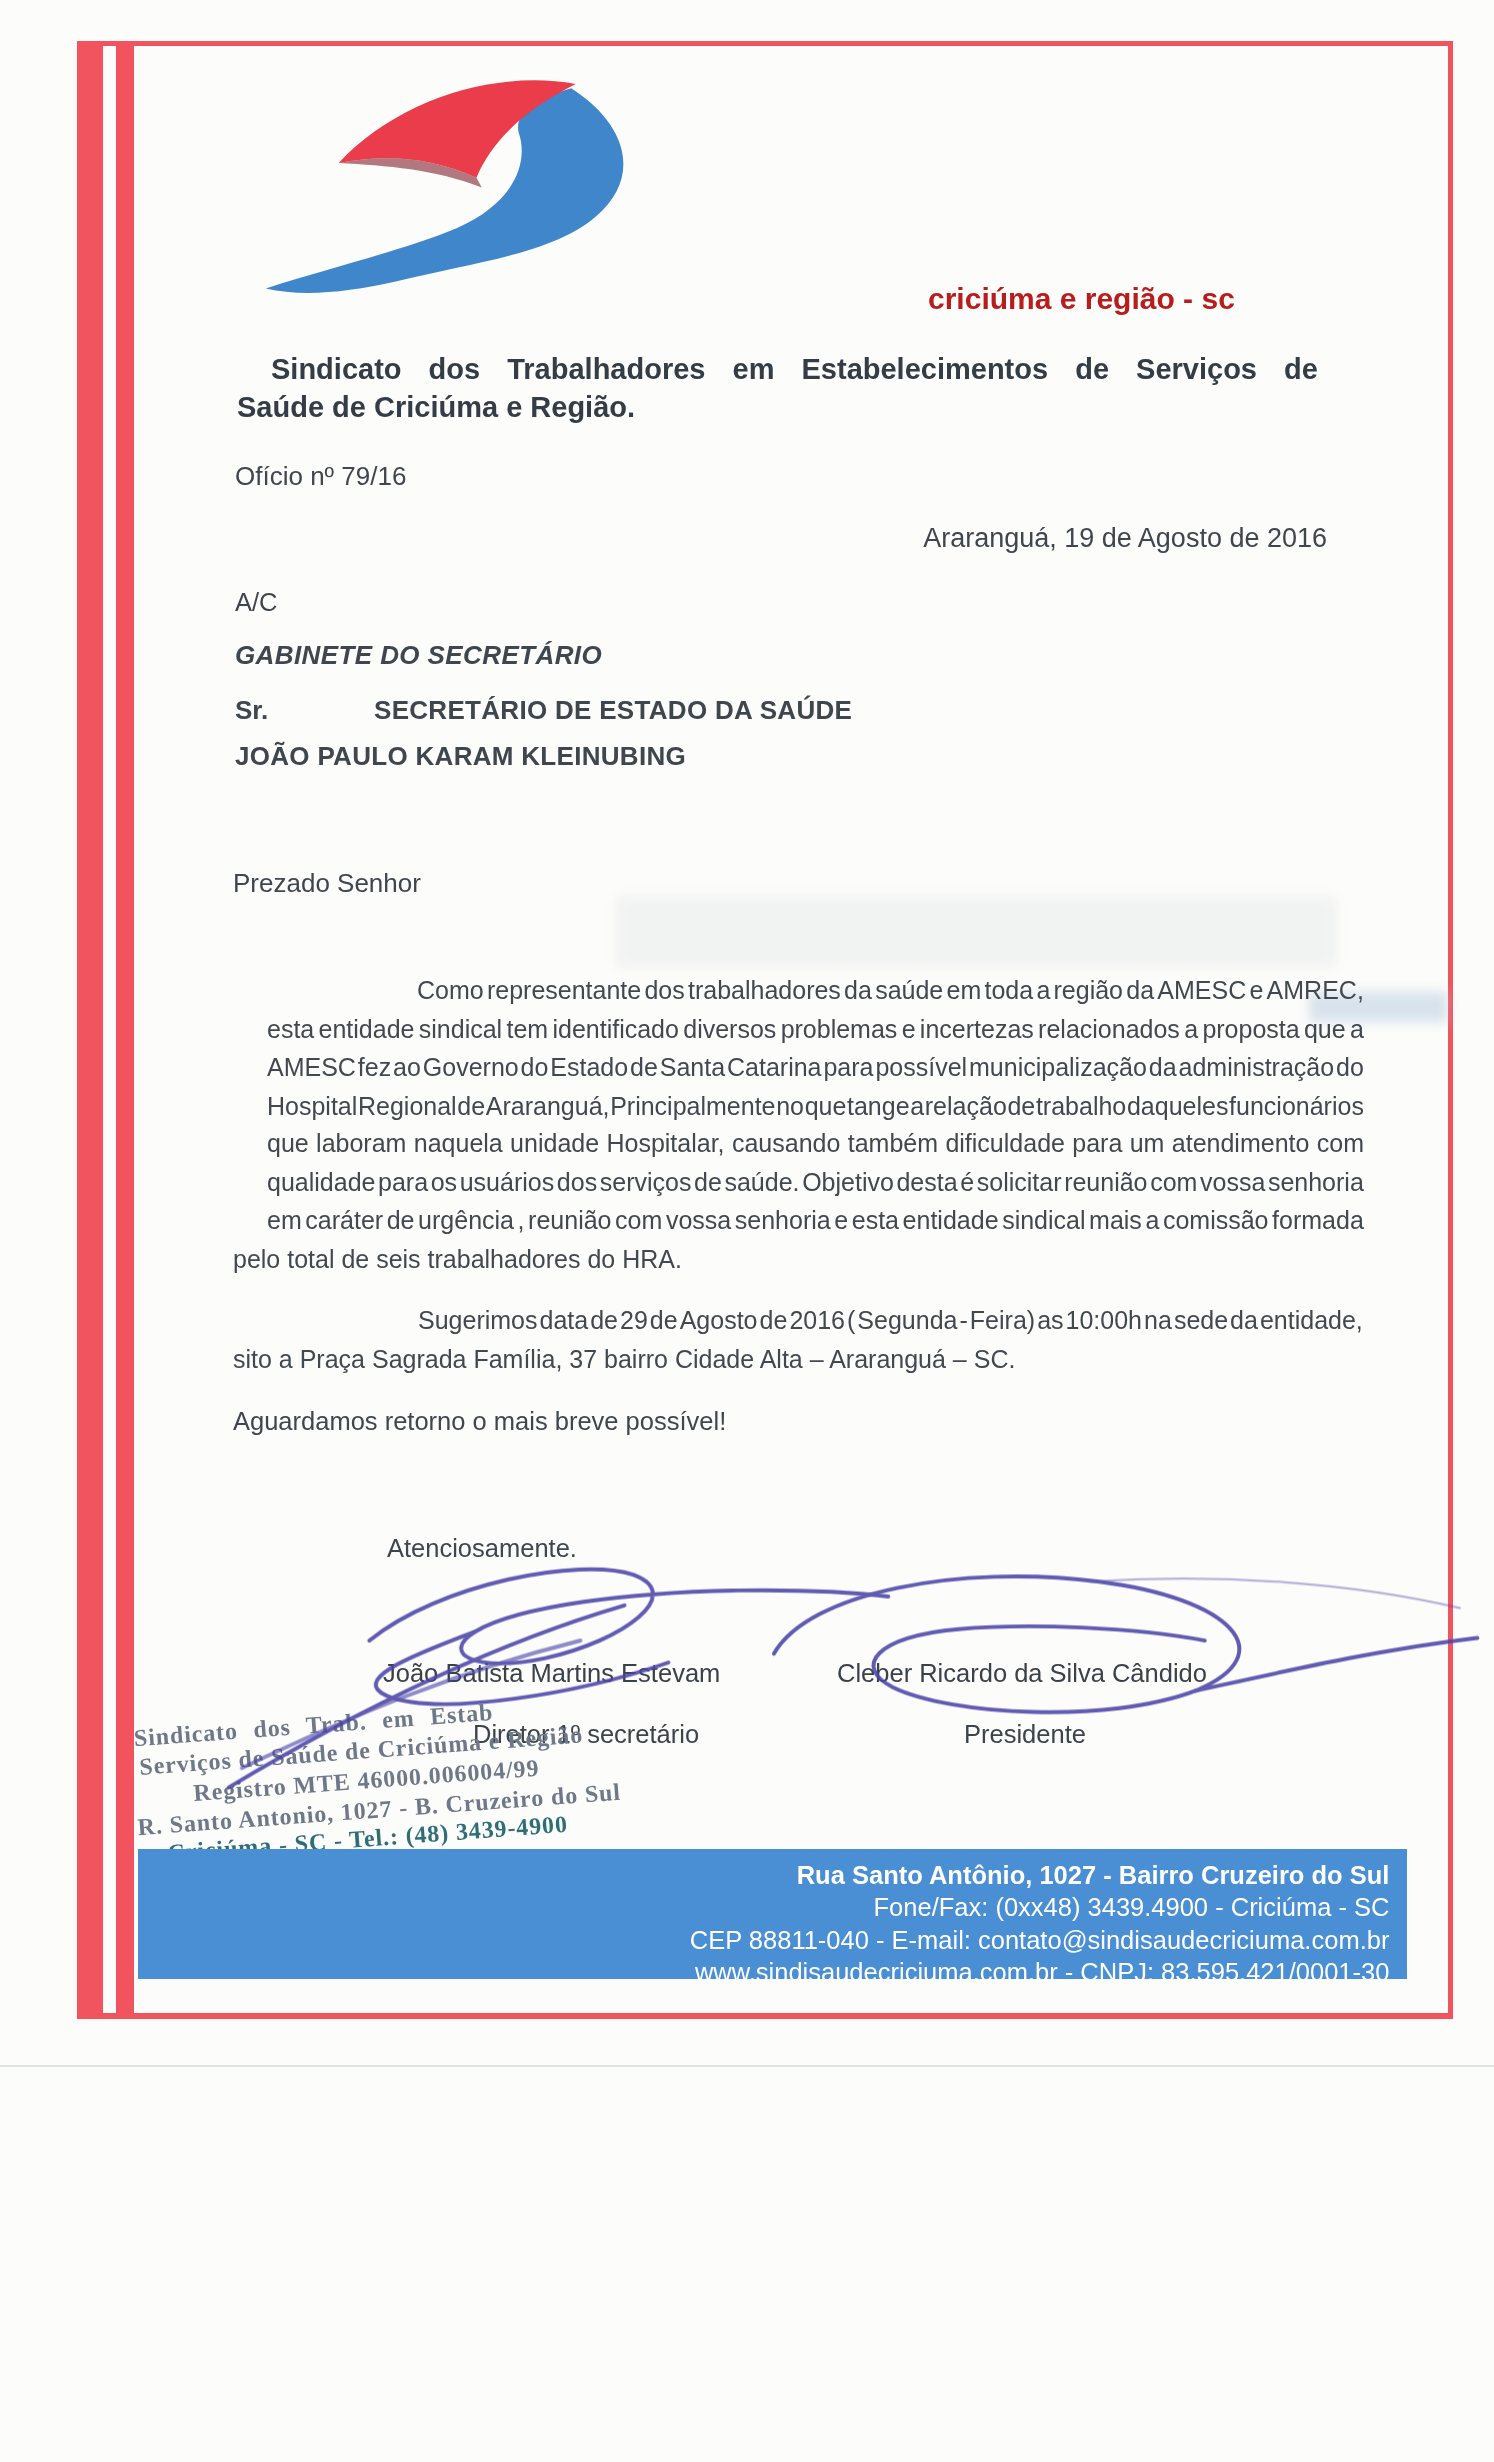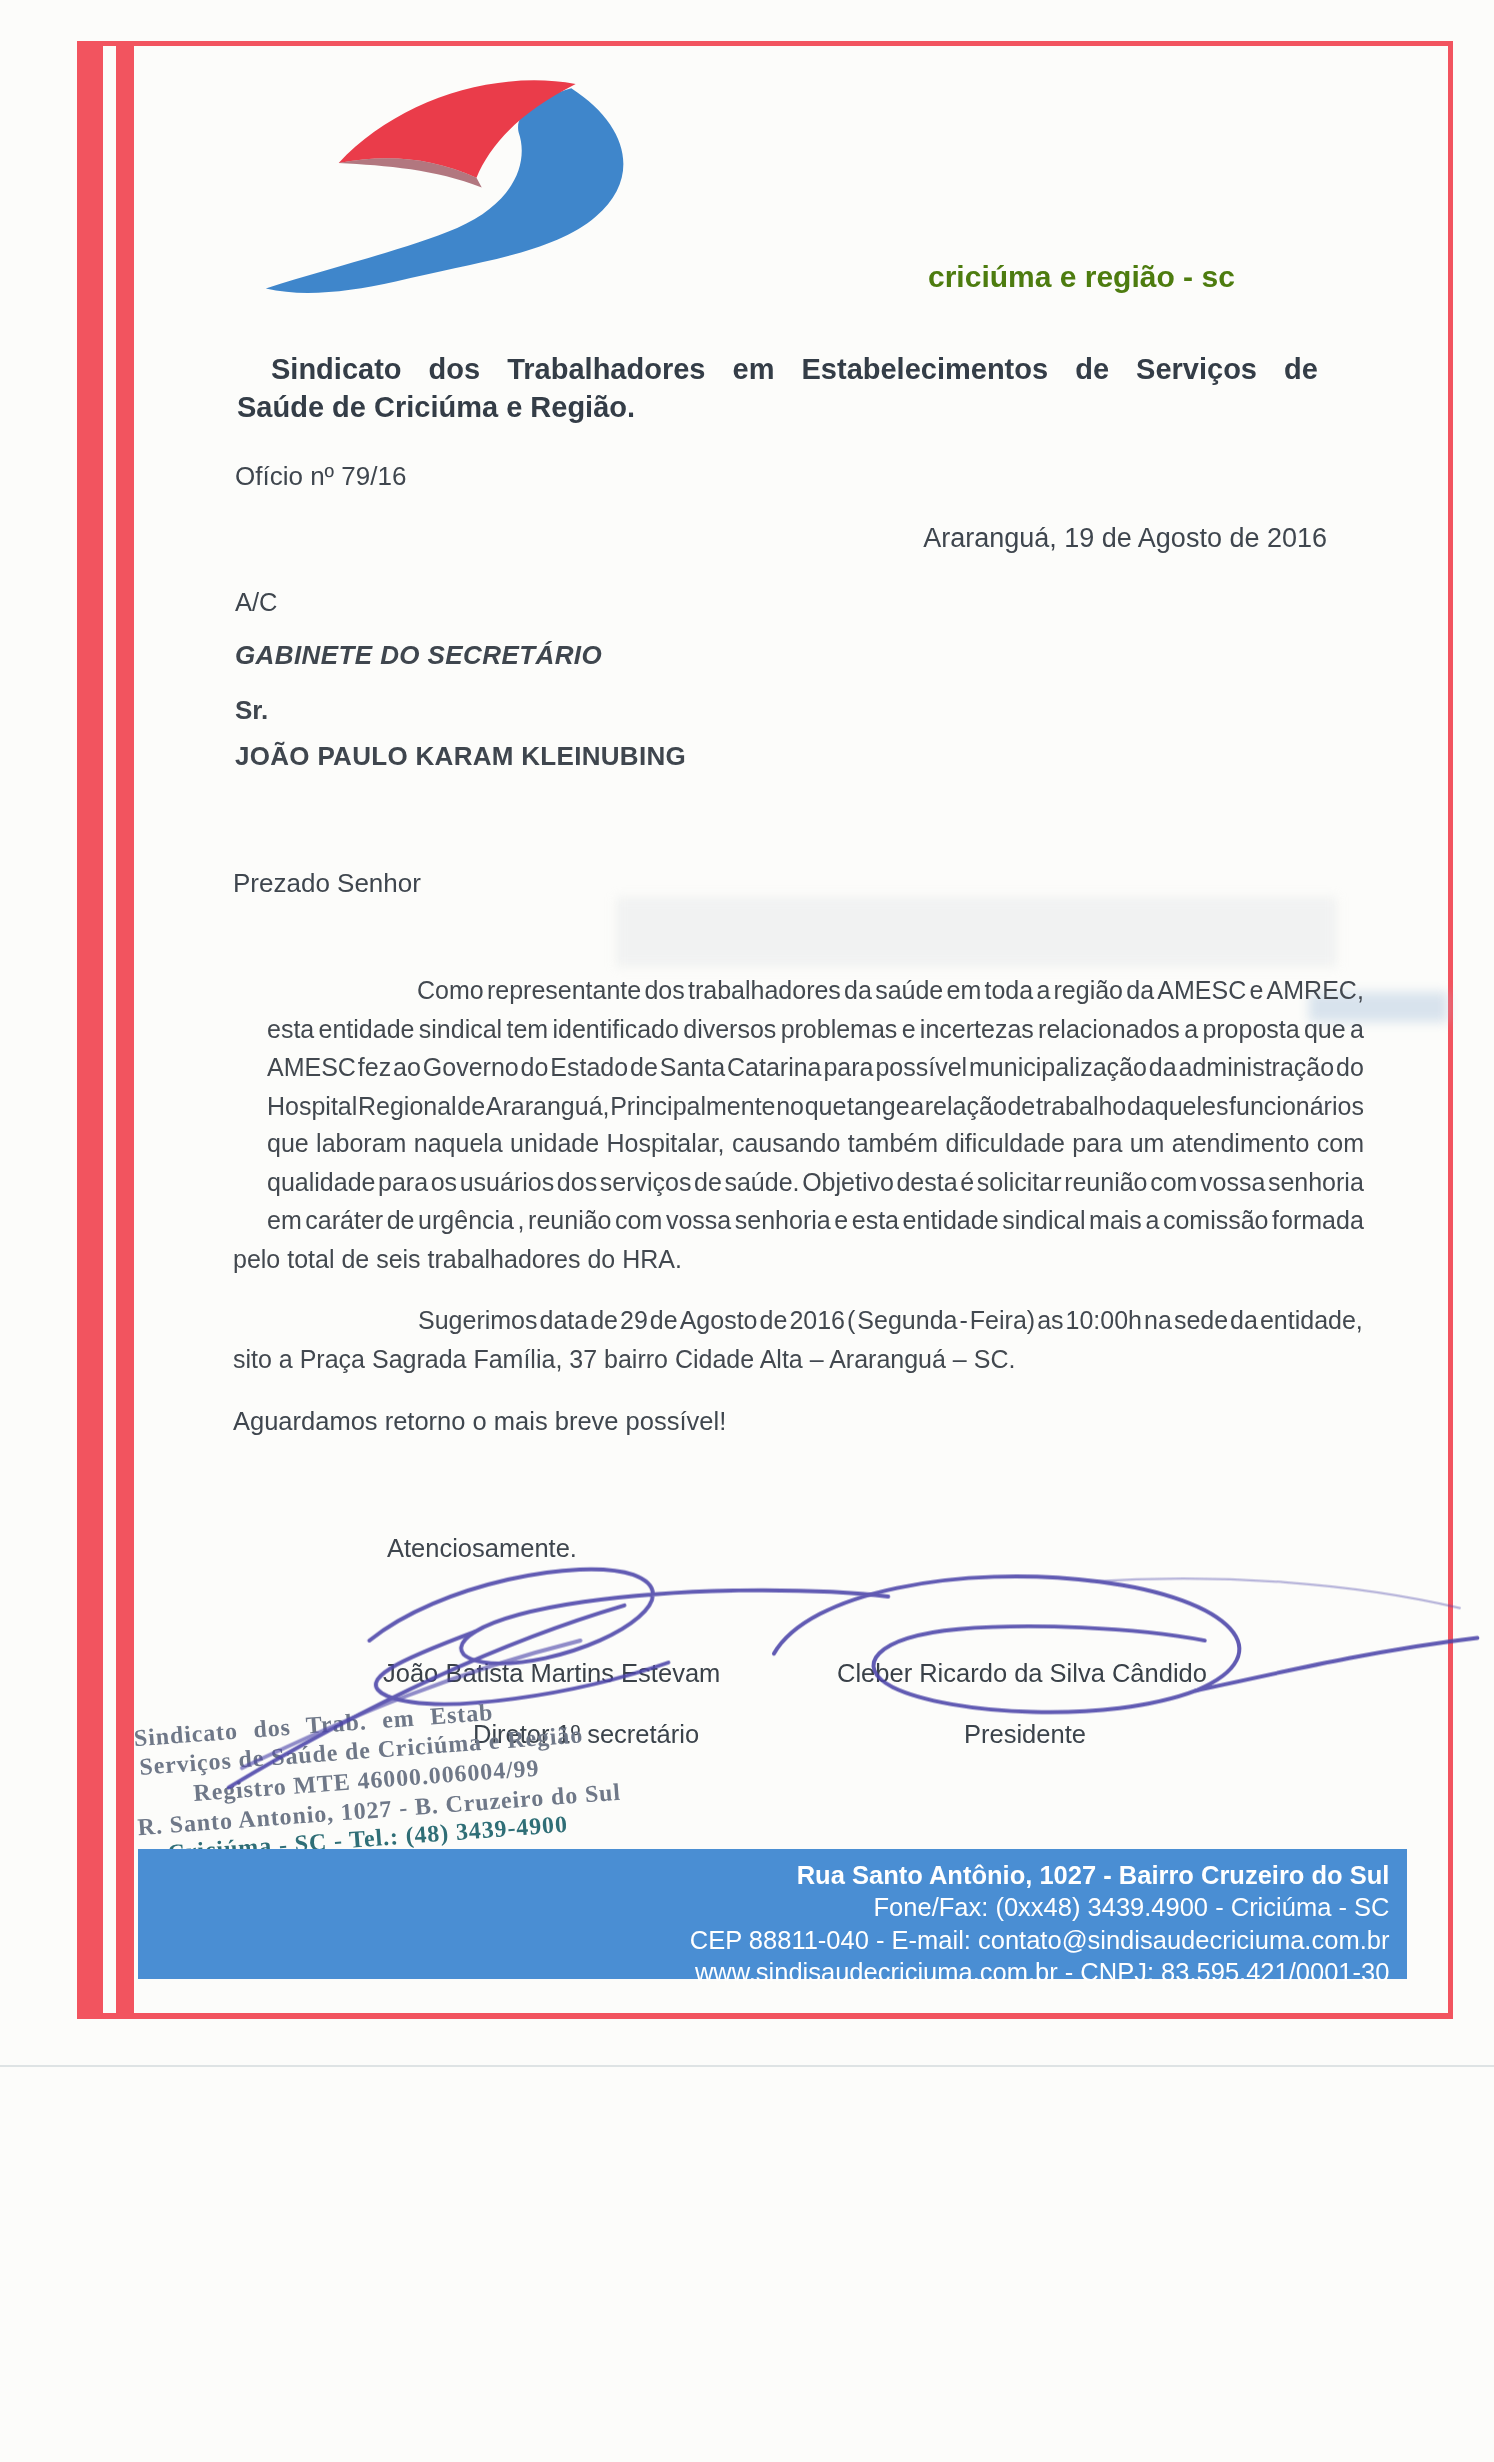--- a/index.html
+++ b/index.html
@@ -5,21 +5,21 @@
   html,body{margin:0;padding:0;background:#ffffff;}
   .page{position:relative;width:1494px;height:2462px;background:#fcfcfa;
         font-family:"Liberation Sans", sans-serif;overflow:hidden;color:#3f464e;}
   .abs{position:absolute;}
   
   .red{background:#f2545f;}
   
   .logotext{font-weight:bold;font-size:101px;letter-spacing:-4.4px;line-height:1;}
   .logo-red{color:#ea3c4a;}
   .logo-blue{color:#3f86cb;}
-  .tagline{font-weight:bold;font-size:30px;color:#4d7c0f;letter-spacing:0px;}
+  .tagline{font-weight:bold;font-size:30px;color:#b91c1c;letter-spacing:0px;margin-top:22px;}
   
   .h-title{font-weight:bold;font-size:29px;color:#343d47;line-height:35px;white-space:nowrap;}
   .t30{font-size:26px;line-height:33px;white-space:nowrap;}
   .t29{font-size:25.5px;line-height:33px;white-space:nowrap;}
   .t31{font-size:27px;line-height:33px;white-space:nowrap;}
   .t34{font-size:26px;line-height:37px;white-space:nowrap;}
   .bold{font-weight:bold;}
   .ital{font-style:italic;}
   .body-line{font-size:25px;line-height:32px;color:#42484f;white-space:nowrap;}
   .flexjust{display:flex;justify-content:space-between;white-space:nowrap;margin-left:34px;}
@@ -64,20 +64,21 @@
       <span>de</span>
     </div>
   <div class="abs h-title" style="left:237px;top:390px;">Saúde de Criciúma e Região.</div>
 
   <div class="abs t30" style="left:235px;top:460px;">Ofício nº 79/16</div>
   <div class="abs t31" style="left:791px;top:522px;width:536px;text-align:right;">Araranguá, 19 de Agosto de 2016</div>
 
   <div class="abs t29" style="left:235px;top:586px;">A/C</div>
   <div class="abs t30 bold ital" style="left:235px;top:639px;letter-spacing:0.4px;">GABINETE DO SECRETÁRIO</div>
   <div class="abs t30 bold" style="left:235px;top:694px;">Sr.</div>
+  <div class="abs t30 bold" style="left:374px;top:694px;letter-spacing:0.3px;">SECRETÁRIO DE ESTADO DA SAÚDE</div>
   <div class="abs t30 bold" style="left:235px;top:740px;letter-spacing:0.3px;">JOÃO PAULO KARAM KLEINUBING</div>
 
   <div class="abs t34" style="left:233px;top:865px;">Prezado Senhor</div>
 
   <div class="abs smudge" style="left:616px;top:897px;width:721px;height:70px;background:rgba(205,210,214,0.22);"></div>
   <div class="abs smudge" style="left:1309px;top:992px;width:139px;height:30px;background:rgba(173,198,222,0.45);"></div>
 
   <div class="abs body-line flexjust" style="left:383px;top:974px;width:947px;">
       <span>Como</span>
       <span>representante</span>

